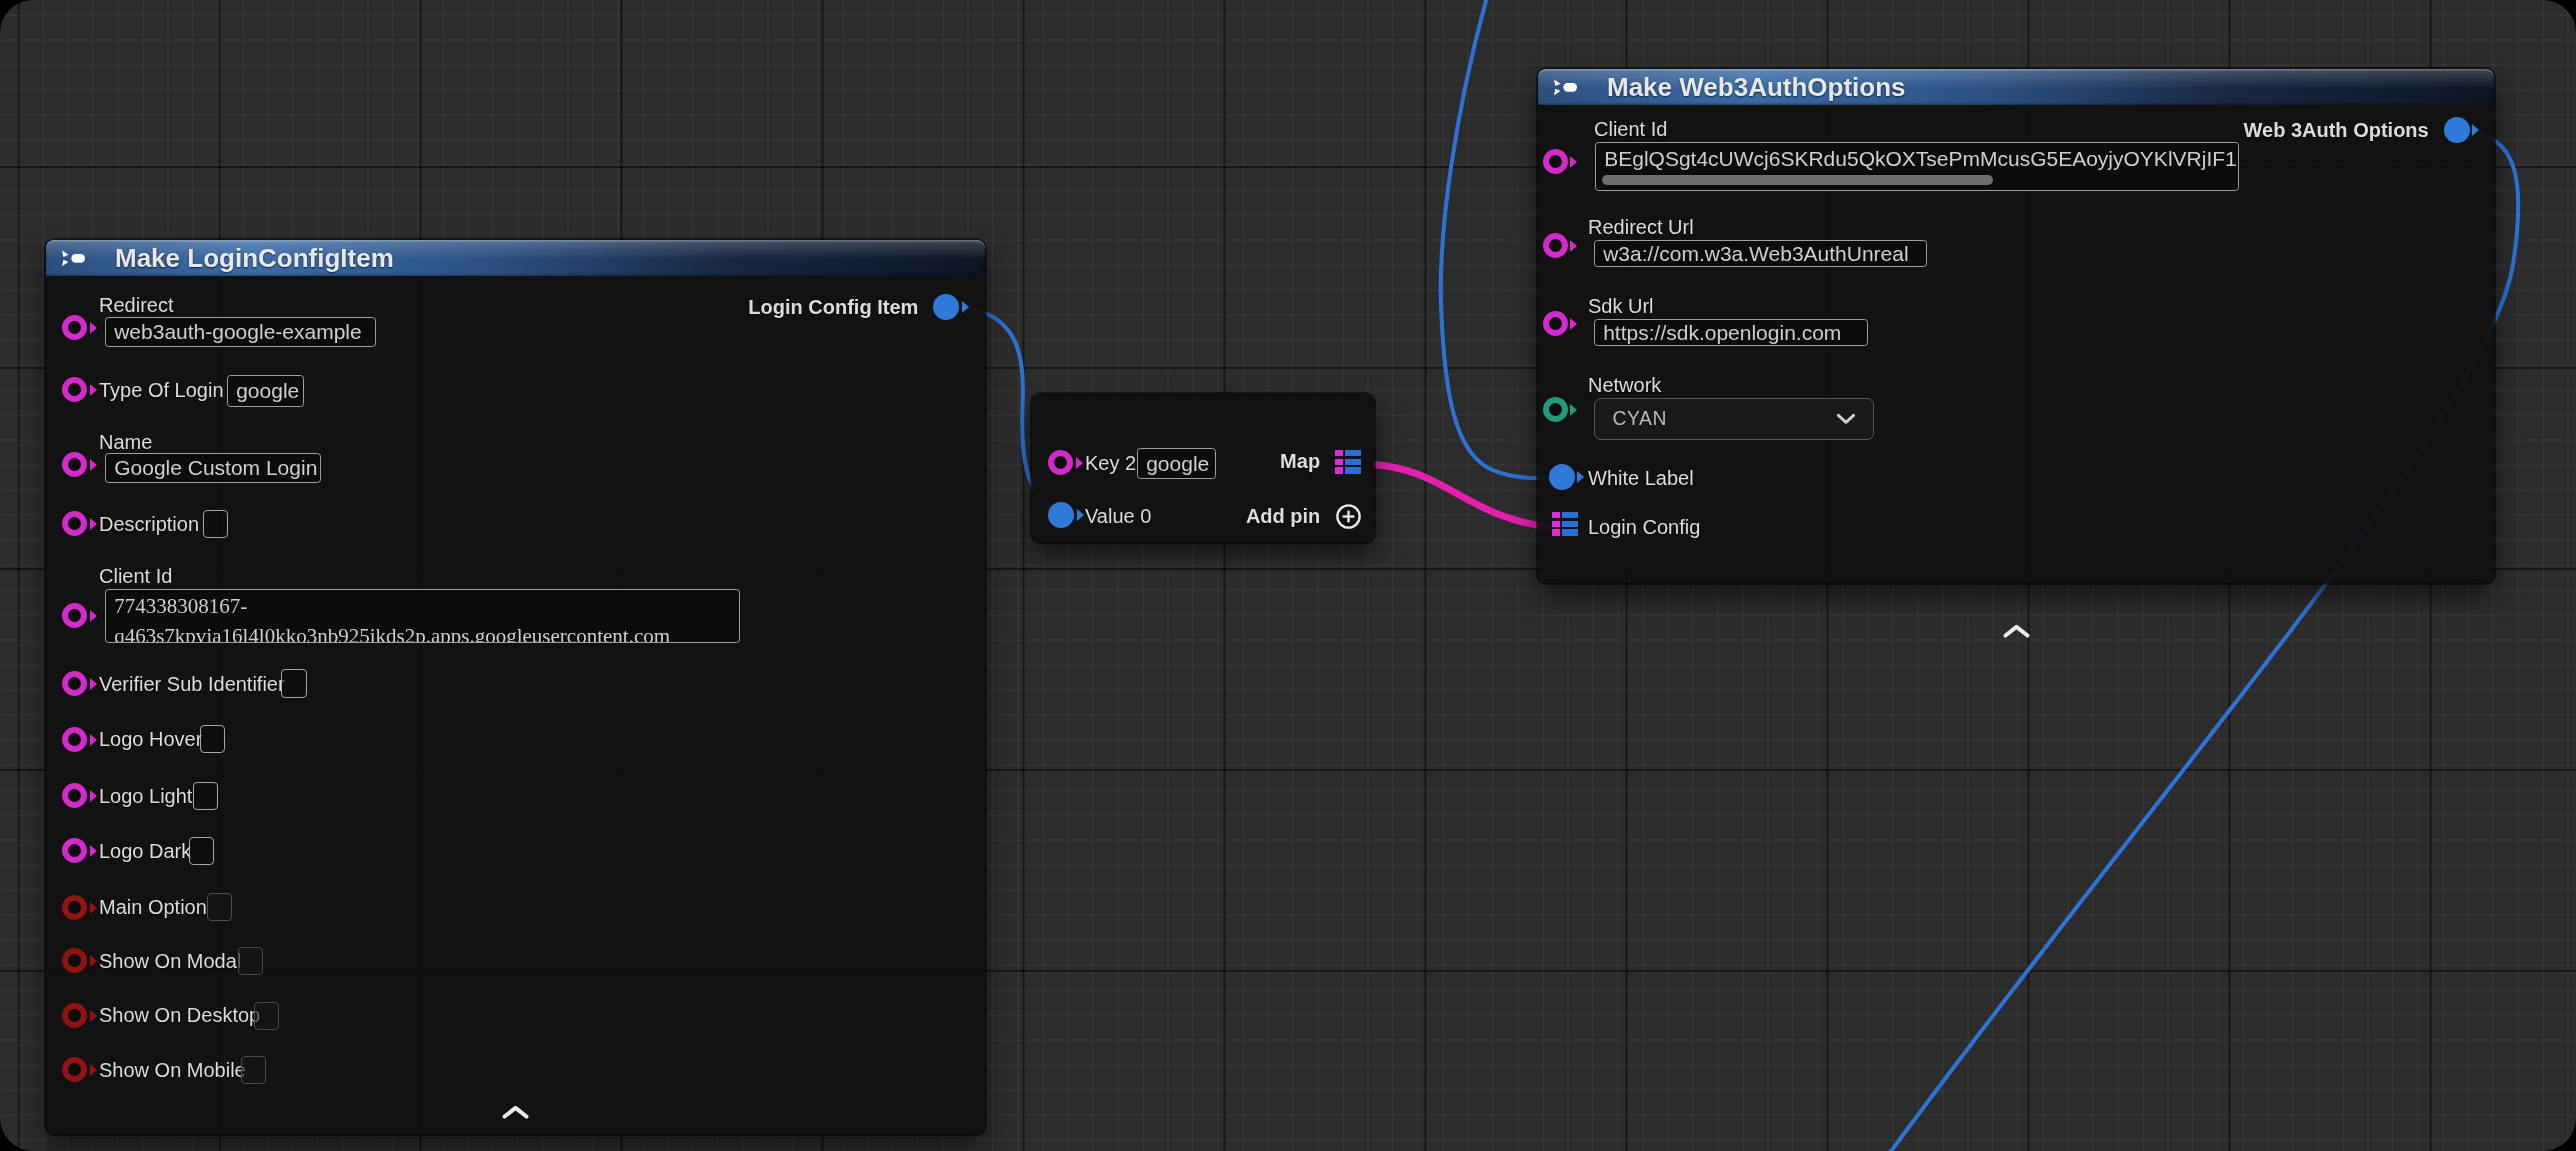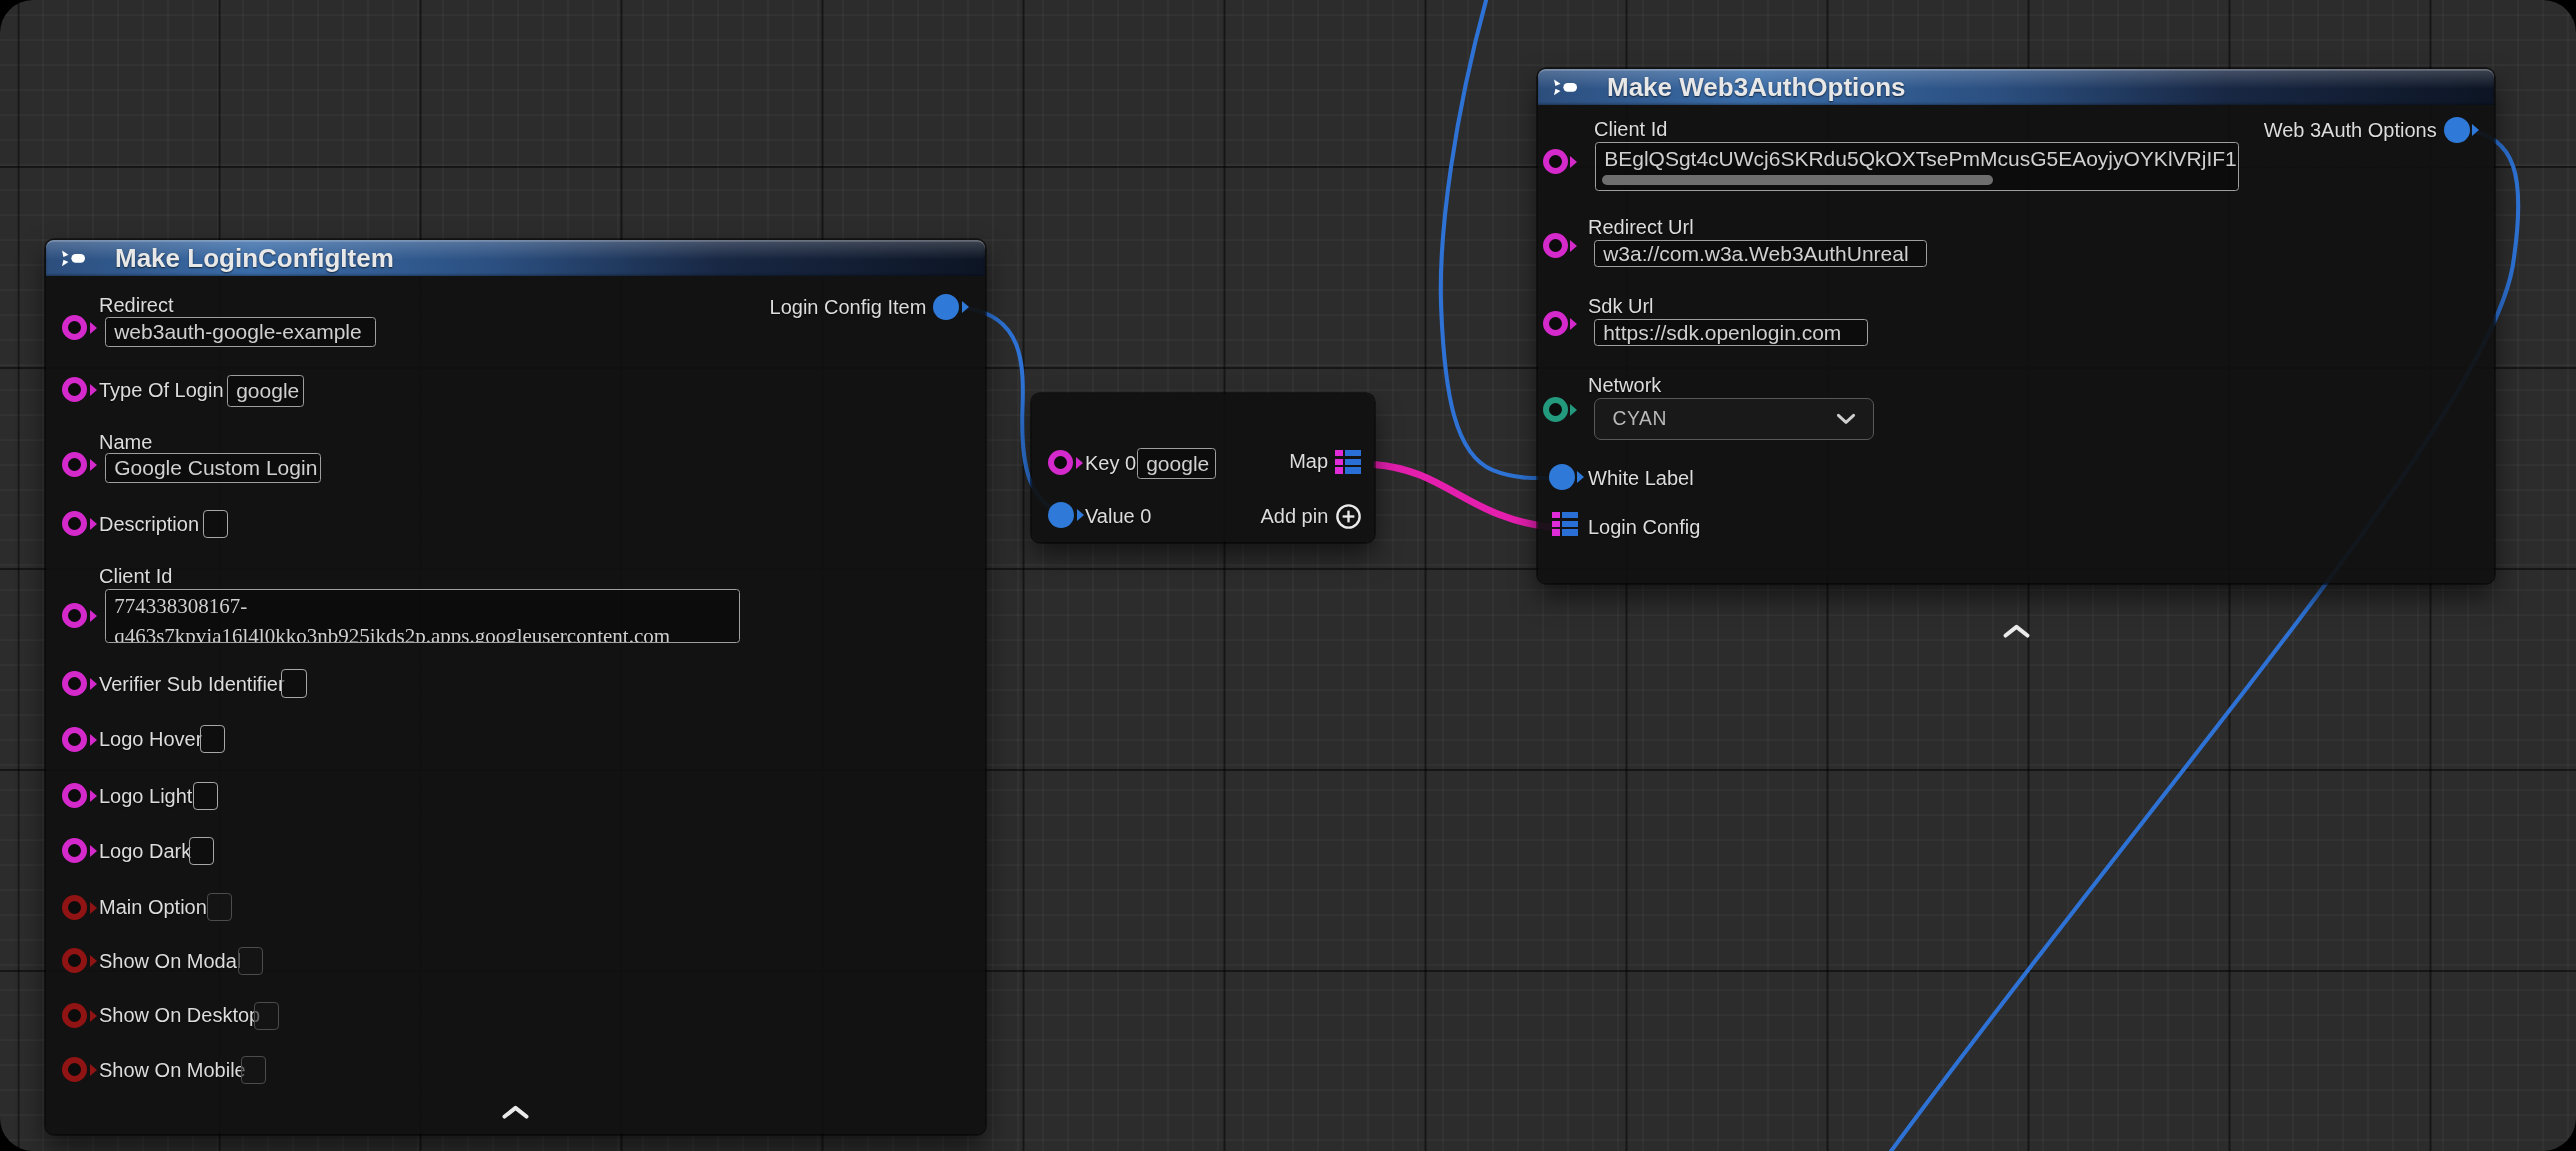--- a/index.html
+++ b/index.html
@@ -51,21 +51,21 @@
   .tbox.multi{white-space:normal;overflow-wrap:break-word;word-break:break-word;
     align-items:flex-start;line-height:30px;padding-top:1.2px;display:block;font-family:Liberation Serif, serif;}
   .cb{position:absolute;width:24.6px;height:28px;border:1.8px solid #a8a8a8;border-radius:4.1px;
     background:rgba(10,10,10,0.5);box-sizing:border-box;}
   .cb.dim{border-color:#4c4c4c;background:rgba(22,22,22,0.6);}
   .dd{
     position:absolute;border:1.8px solid #585858;border-radius:7px;background:#191919;
     color:#b9b9b9;font-size:19.3px;display:flex;align-items:center;justify-content:space-between;
     padding:0 17.5px;box-sizing:border-box;letter-spacing:0.6px;
   }
-  .outrow{position:absolute;display:flex;align-items:center;gap:7px;}
+  .outrow{position:absolute;display:flex;align-items:center;gap:15px;font-weight:bold;}
   .outrow .lblr{font-size:20px;color:#dcdcdc;text-shadow:0 1.2px 1.2px rgba(0,0,0,0.55);white-space:nowrap;}
   .scrollbar{position:absolute;left:5.8px;bottom:4.7px;height:10.5px;width:391px;background:#6e6e6e;border-radius:5.3px;}
   .caret{display:inline-block;width:1.8px;height:22px;background:#e9e9e9;margin-left:1.8px;vertical-align:middle;}
   .chev{position:absolute;}
 </style>
 </head>
 <body>
 
 <div class="viewport">
 
@@ -199,21 +199,21 @@
         </svg>
     </span>
   </div>
 
   <div class="node" style="left:1032px;top:394px;width:342px;height:148px;">
 
     <span class="pin c-str" style="left:16.4px;top:56px;">
         <i class="ring"></i>
         <i class="tri"></i>
       </span>
-    <span class="lbl" style="left:53px;top:58px;">Key 0</span>
+    <span class="lbl" style="left:53px;top:58px;">Key 2</span>
     <div class="tbox" style="left:105px;top:54px;width:79px;height:31px;">
       <span>google</span>
     </div>
 
     <div class="outrow" style="right:13px;top:56px;">
       <span class="lblr">Map</span>
       <span class="mapicon">
         <i class="mk"></i>
           <i class="mv"></i>
           <i class="mk"></i>

